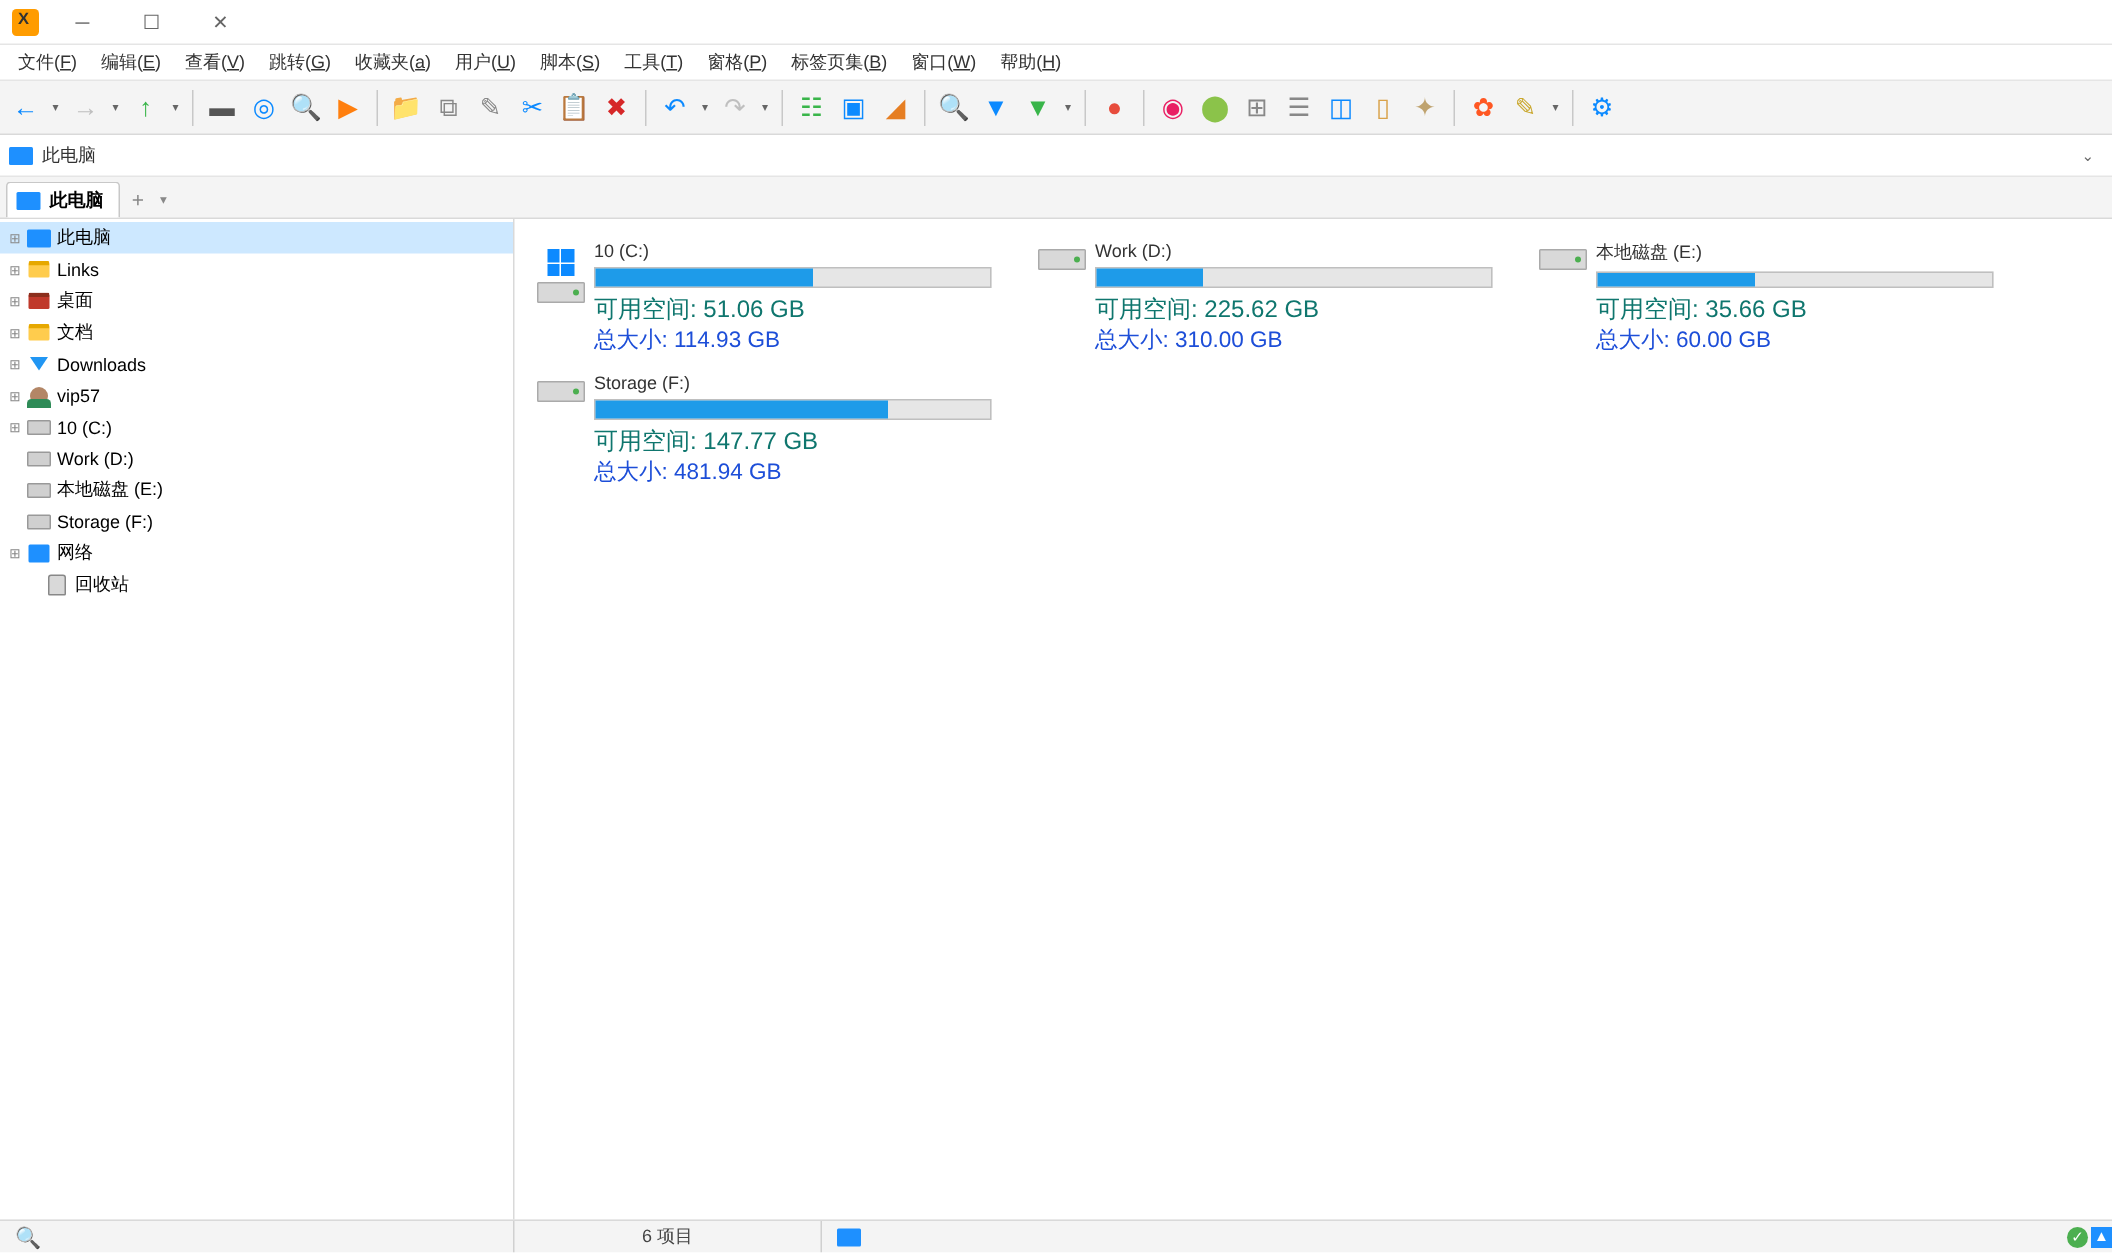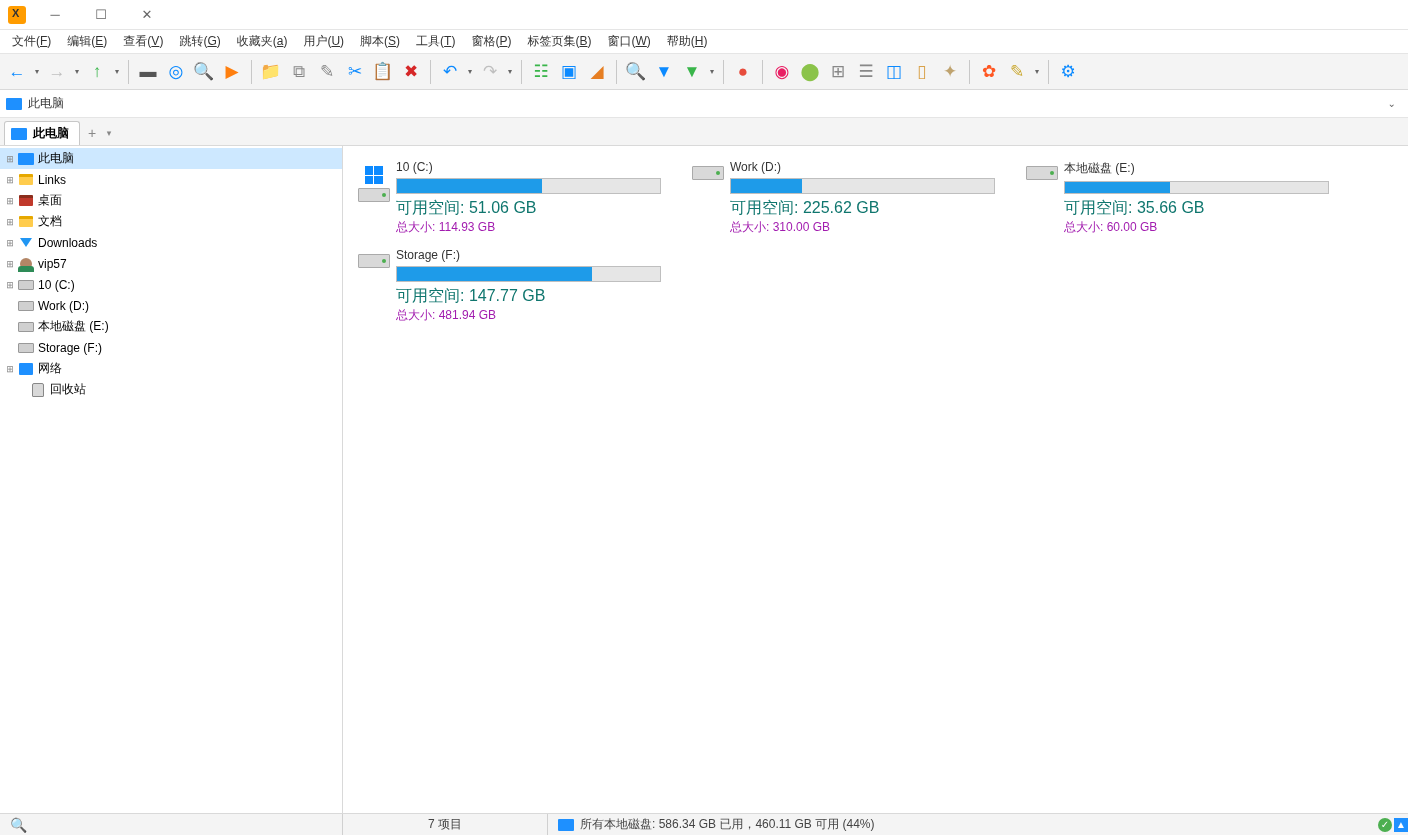--- a/index.html
+++ b/index.html
@@ -62,21 +62,21 @@
 .drive-icon { width:48px; display:flex; flex-direction:column; align-items:center; justify-content:flex-start; padding-top:6px; gap:4px;}
 .win-tile { width:18px; height:18px; display:grid; grid-template-columns:1fr 1fr; grid-template-rows:1fr 1fr; gap:1px;}
 .win-tile span{ background:#0c8aff; }
 .drive-slab { width:32px; height:14px; background:#d9d9d9; border:1px solid #aaa; border-radius:1px; position:relative;}
 .drive-slab::after{ content:""; position:absolute; right:3px; top:4px; width:4px; height:4px; background:#4caf50; border-radius:50%;}
 .drive-info { flex:1; display:flex; flex-direction:column; font-size:12px; padding-right:16px;}
 .drive-name { color:#333; margin-bottom:4px; }
 .bar { width:265px; height:16px; background:#e6e6e6; border:1px solid #bfbfbf; position:relative; margin-bottom:4px;}
 .bar-fill { height:100%; background:#1e9be9; }
 .drive-free { color:#0f766e; font-size:16px; }
-.drive-total { color:#a21caf; font-size:12px; }
+.drive-total { color:#1d4ed8; font-size:15px; }
 
 
 .statusbar { height:22px; background:#f4f4f4; border-top:1px solid #d9d9d9; display:flex; align-items:center; font-size:12px; color:#444;}
 .statusbar .seg { padding:0 10px; border-right:1px solid #d0d0d0; height:100%; display:flex; align-items:center;}
 .search-icon { width:18px; height:18px; display:flex; align-items:center; justify-content:center; color:#666; font-size:14px;}
 .status-icon { width:16px; height:12px; background:#1e90ff; border-radius:1px; margin-right:6px;}
 .status-ok { width:14px; height:14px; border-radius:50%; background:#4caf50; color:#fff; font-size:10px; display:flex; align-items:center; justify-content:center; margin:0 2px;}
 .status-up { width:14px; height:14px; background:#1e90ff; color:#fff; font-size:10px; display:flex; align-items:center; justify-content:center;}
 </style>
 </head>
@@ -385,20 +385,19 @@
           </div>
         </div>
       </div>
   </div>
 </div>
 
 <div class="statusbar">
   <div class="seg" style="border-right:1px solid #d0d0d0; width:343px; justify-content:flex-start;">
     <span class="search-icon">🔍</span>
   </div>
-  <div class="seg" style="width:205px; justify-content:center;">7 项目</div>
+  <div class="seg" style="width:205px; justify-content:center;">6 项目</div>
   <div class="seg" style="flex:1; border-right:none;">
     <div class="status-icon"></div>
-    <span>所有本地磁盘: 586.34 GB 已用，460.11 GB 可用 (44%)</span>
   </div>
   <div class="status-ok">✓</div>
   <div class="status-up">▲</div>
 </div>
 
 </body></html>

